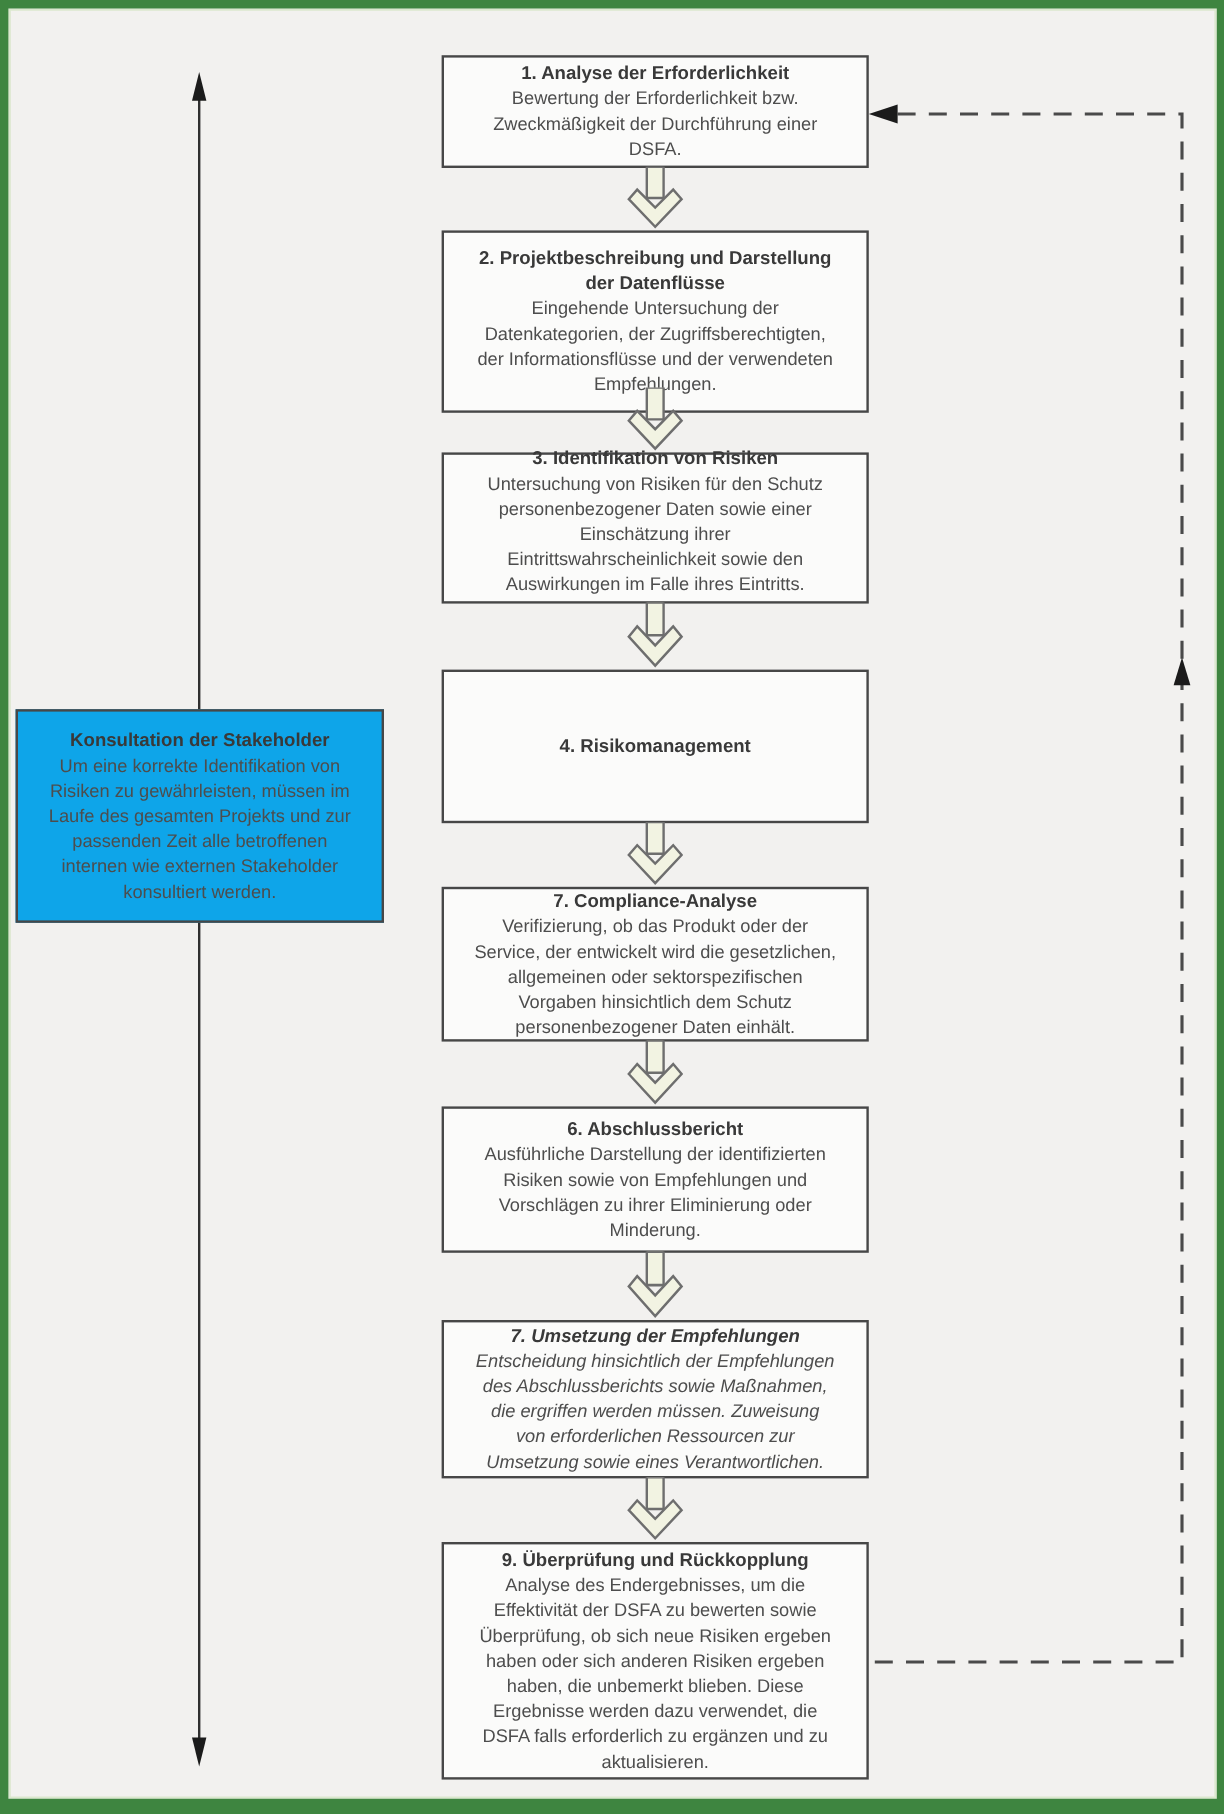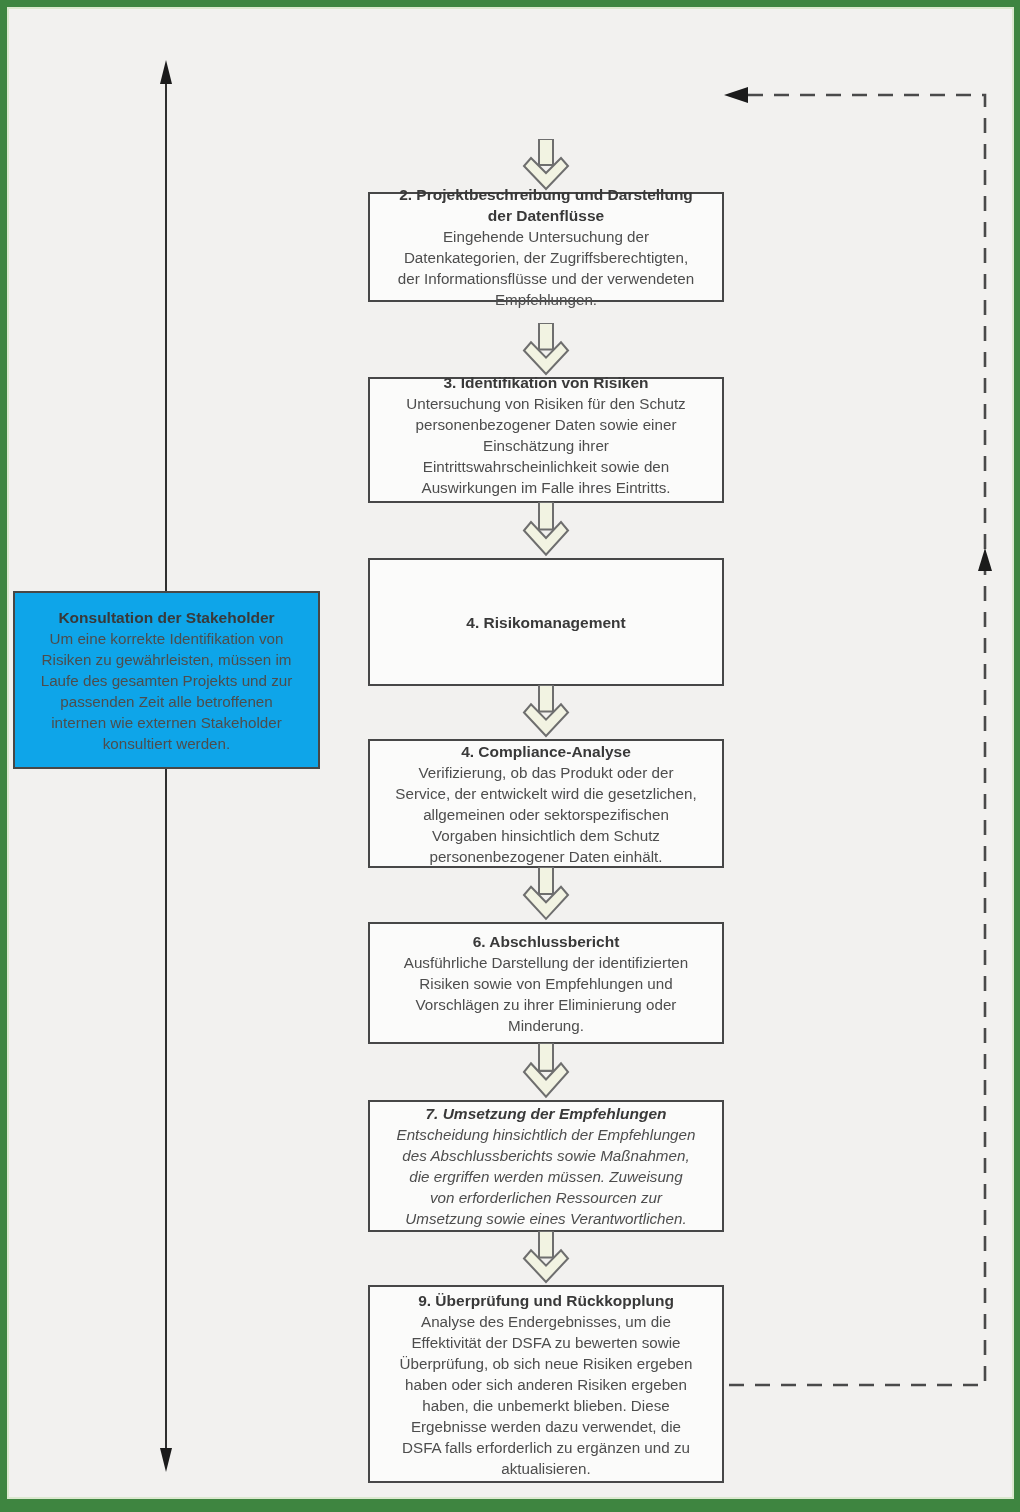--- a/index.html
+++ b/index.html
@@ -84,22 +84,28 @@
   <div class="side-box">
     <div class="box-title">Konsultation der Stakeholder</div>
     <div class="box-body">Um eine korrekte Identifikation von
 Risiken zu gewährleisten, müssen im
 Laufe des gesamten Projekts und zur
 passenden Zeit alle betroffenen
 internen wie externen Stakeholder
 konsultiert werden.</div>
   </div>
 
-
-  <div class="step-box" style="top:192px;height:110px;">
+  <div class="step-box" style="top:46px;height:94px;">
+    <div class="box-title">1. Analyse der Erforderlichkeit</div>
+    <div class="box-body">Bewertung der Erforderlichkeit bzw.
+Zweckmäßigkeit der Durchführung einer
+DSFA.</div>
+  </div>
+
+  <div class="step-box" style="top:192px;height:152px;">
     <div class="box-title">2. Projektbeschreibung und Darstellung
 der Datenflüsse</div>
     <div class="box-body">Eingehende Untersuchung der
 Datenkategorien, der Zugriffsberechtigten,
 der Informationsflüsse und der verwendeten
 Empfehlungen.</div>
   </div>
 
   <div class="step-box" style="top:377px;height:126px;justify-content:flex-end;">
     <div class="box-title">3. Identifikation von Risiken</div>
@@ -108,21 +114,21 @@
 Einschätzung ihrer
 Eintrittswahrscheinlichkeit sowie den
 Auswirkungen im Falle ihres Eintritts.</div>
   </div>
 
   <div class="step-box" style="top:558px;height:128px;">
     <div class="box-title">4. Risikomanagement</div>
   </div>
 
   <div class="step-box" style="top:739px;height:129px;">
-    <div class="box-title">4. Compliance-Analyse</div>
+    <div class="box-title">7. Compliance-Analyse</div>
     <div class="box-body">Verifizierung, ob das Produkt oder der
 Service, der entwickelt wird die gesetzlichen,
 allgemeinen oder sektorspezifischen
 Vorgaben hinsichtlich dem Schutz
 personenbezogener Daten einhält.</div>
   </div>
 
   <div class="step-box" style="top:922px;height:122px;">
     <div class="box-title">6. Abschlussbericht</div>
     <div class="box-body">Ausführliche Darstellung der identifizierten

